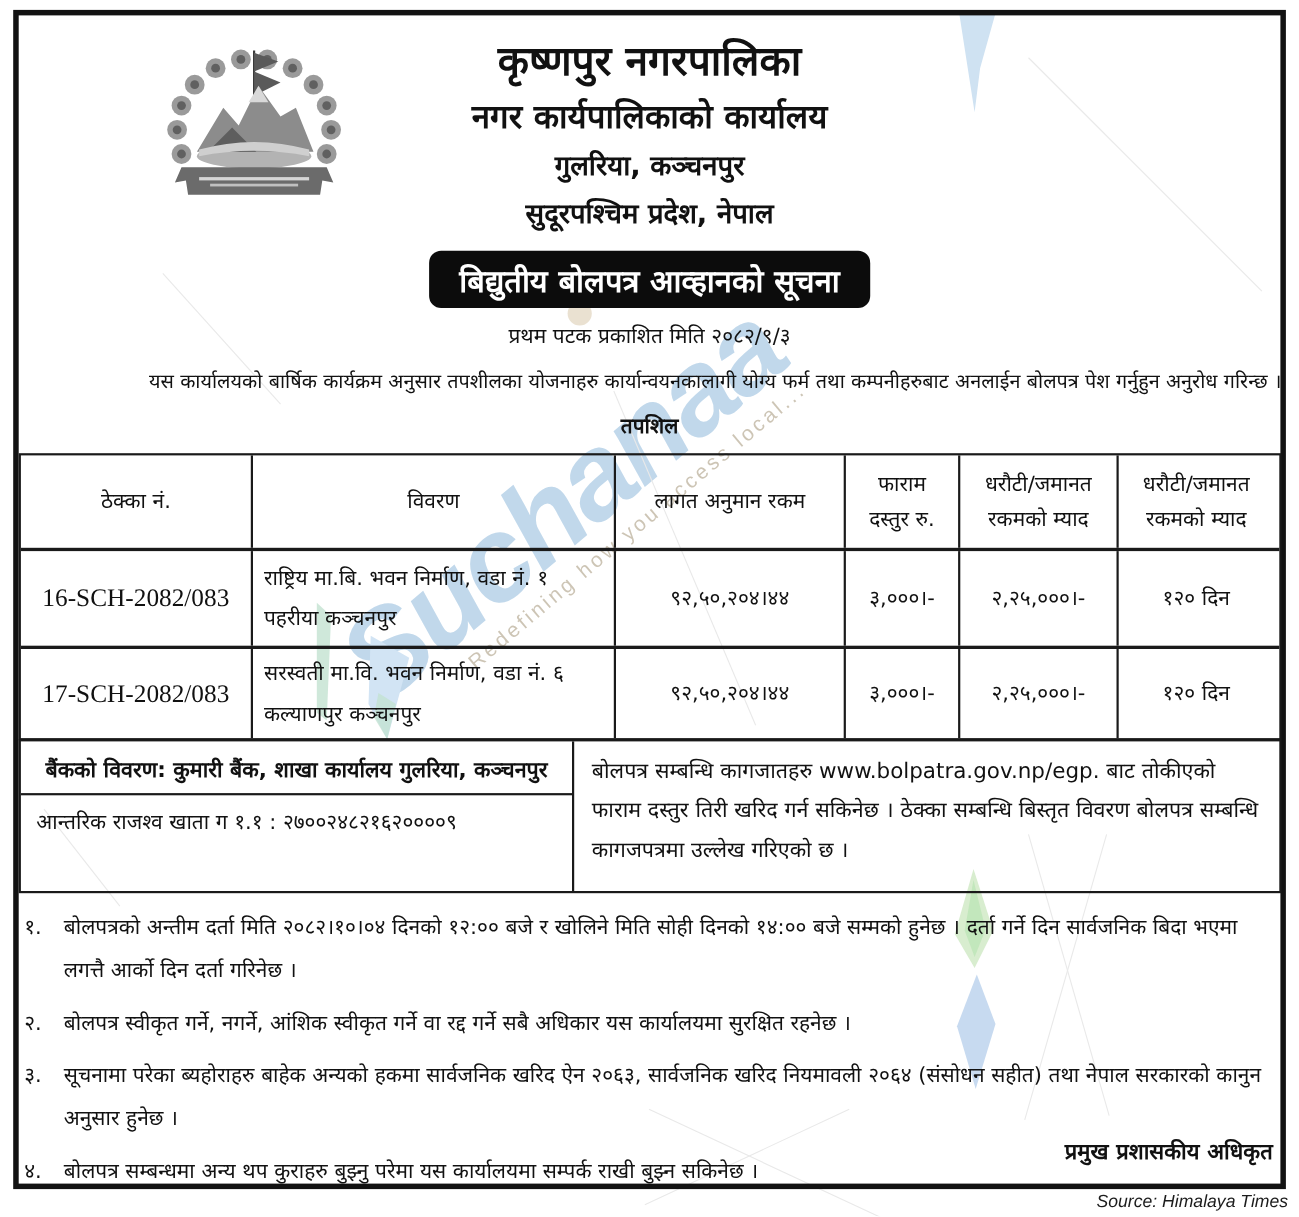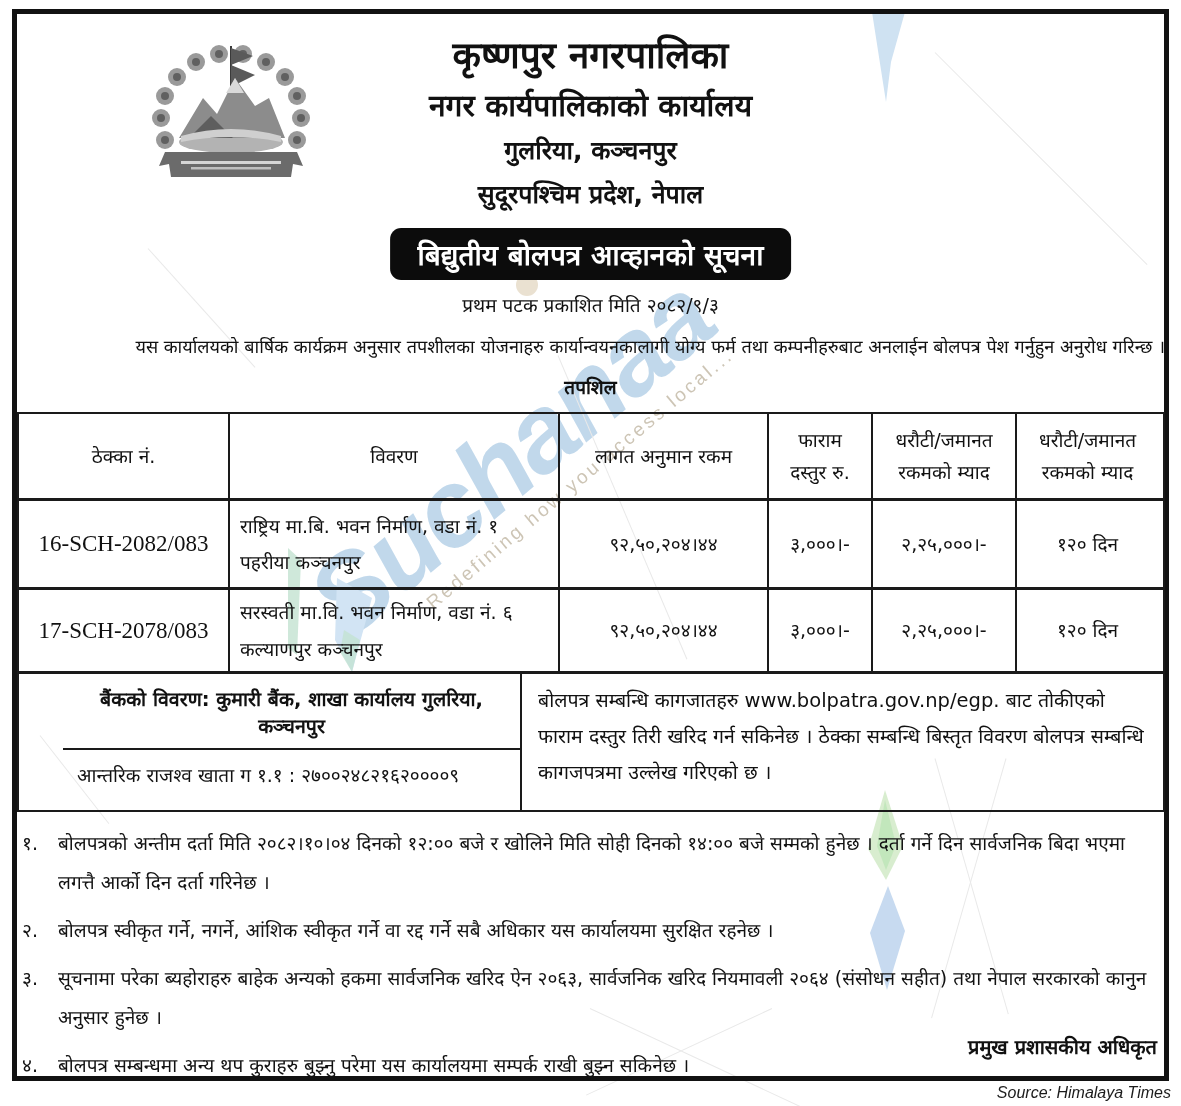--- a/index.html
+++ b/index.html
@@ -45,21 +45,21 @@
   .trow.r2{height:81px;}
   .cell{display:flex;flex-direction:column;align-items:center;justify-content:center;
         text-align:center;font-size:19px;line-height:1.7;border-left:2px solid #1a1a1a;
         box-sizing:border-box;}
   .cell:first-child{border-left:none;}
   .cell.desc{align-items:flex-start;text-align:left;padding:4px 10px;line-height:1.9;}
   .cell.cno{font-family:"Liberation Serif","DejaVu Serif",serif;font-size:23px;}
   
   .bank{position:absolute;left:17px;top:672px;width:1148px;height:140px;box-sizing:border-box;
         border:2.5px solid #1a1a1a;display:grid;grid-template-columns:503px 1fr;}
-  .bank-left{border-right:2px solid #1a1a1a;display:flex;flex-direction:column;padding-left:44px;}
+  .bank-left{border-right:2px solid #1a1a1a;display:flex;flex-direction:column;}
   .bank-title{font-weight:bold;font-size:19.5px;text-align:center;padding:11px 8px 9px 8px;
               border-bottom:2px solid #1a1a1a;}
   .bank-accts{padding:8px 14px;font-size:19px;line-height:1.85;}
   .bank-right{padding:9px 16px;font-size:19.5px;line-height:1.85;}
   
   .conds{position:absolute;left:22px;top:824px;width:1140px;}
   .cond{display:flex;font-size:19px;line-height:2.05;margin-bottom:9px;}
   .cond .num{width:36px;flex:0 0 36px;}
   .cond .txt{flex:1;}
   
@@ -182,21 +182,21 @@
         <div class="cell desc">
             <span>राष्ट्रिय मा.बि. भवन निर्माण, वडा नं. १</span>
             <span>पहरीया कञ्चनपुर</span>
           </div>
         <div class="cell">९२,५०,२०४।४४</div>
         <div class="cell">३,०००।-</div>
         <div class="cell">२,२५,०००।-</div>
         <div class="cell">१२० दिन</div>
       </div>
       <div class="trow r2">
-        <div class="cell cno">17-SCH-2078/083</div>
+        <div class="cell cno">17-SCH-2082/083</div>
         <div class="cell desc">
             <span>सरस्वती मा.वि. भवन निर्माण, वडा नं. ६</span>
             <span>कल्याणपुर कञ्चनपुर</span>
           </div>
         <div class="cell">९२,५०,२०४।४४</div>
         <div class="cell">३,०००।-</div>
         <div class="cell">२,२५,०००।-</div>
         <div class="cell">१२० दिन</div>
       </div>
     </div>

